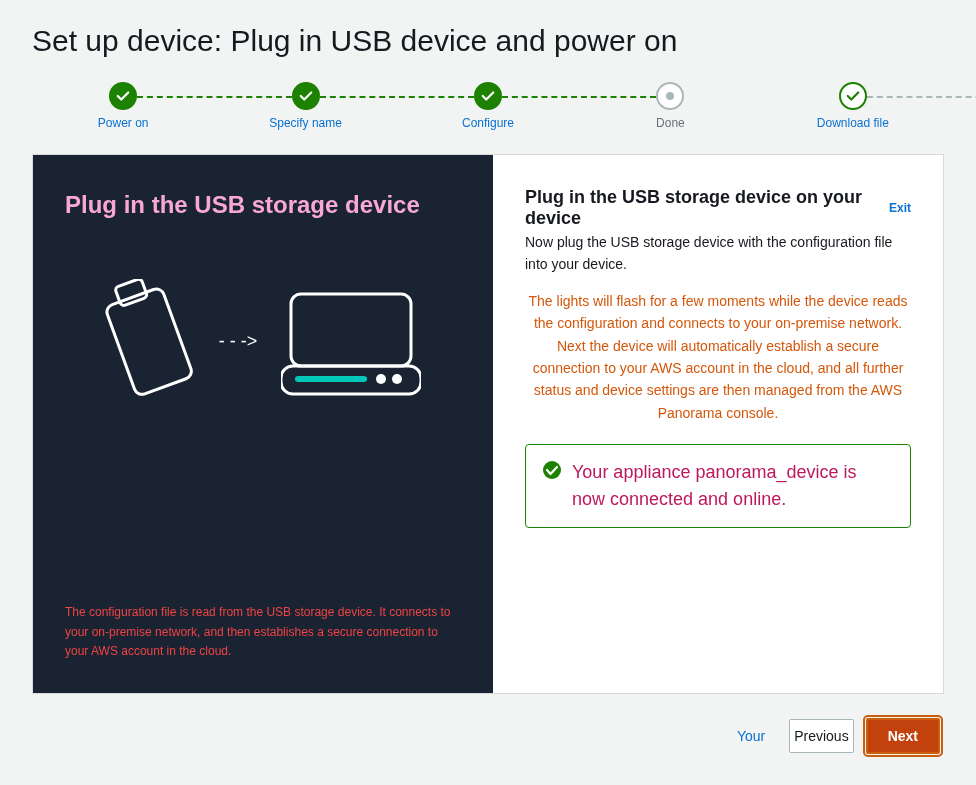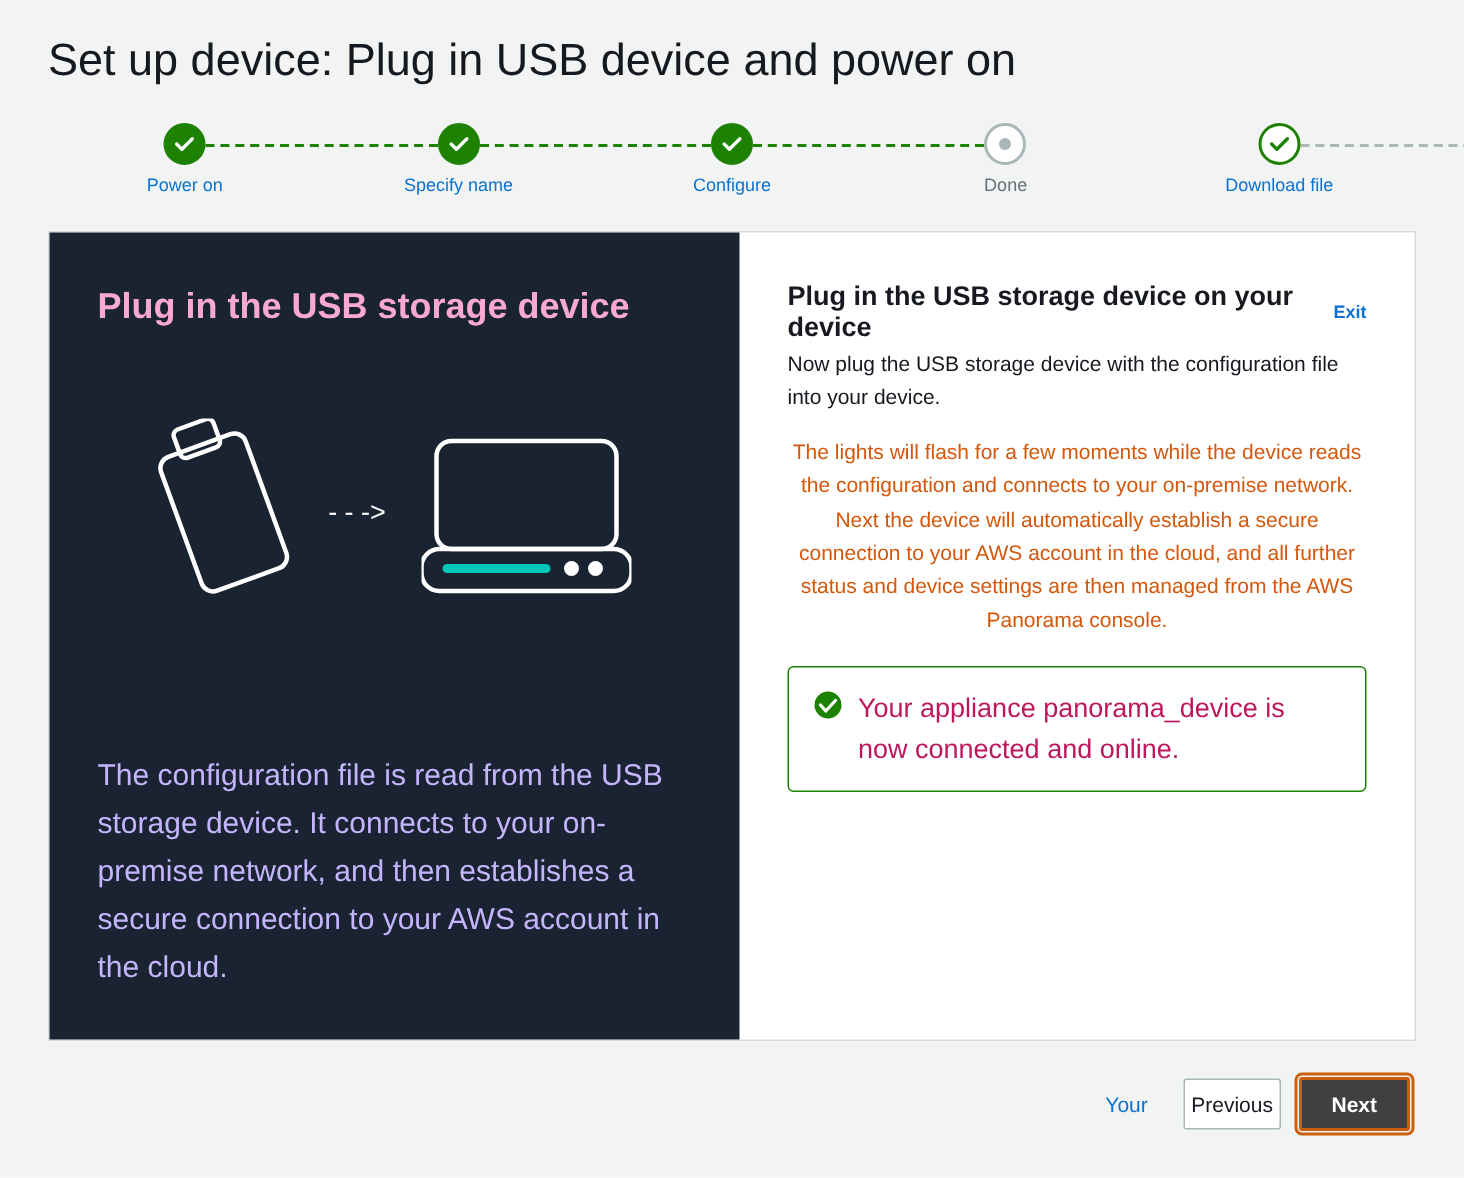--- a/index.html
+++ b/index.html
@@ -116,22 +116,22 @@
     .arrow-dashed {
       display: flex;
       align-items: center;
       gap: 4px;
       color: white;
       font-size: 18px;
       margin-top: -10px;
     }
     .left-panel-desc {
       margin-top: auto;
-      font-size: 20px;
-      color: #c4b5fd;
+      font-size: 12px;
+      color: #ef4444;
       line-height: 1.6;
       font-weight: 500;
     }
     .right-panel {
       flex: 1;
       padding: 32px 32px 24px 32px;
     }
     .right-panel-title {
       font-size: 18px;
       font-weight: 700;
@@ -200,21 +200,21 @@
     .btn-previous {
       background: white;
       border: 1px solid #aab7b8;
       color: #16191f;
       font-size: 14px;
       padding: 8px 4px;
       cursor: pointer;
       border-radius: 2px;
     }
     .btn-next {
-      background: #404040;
+      background: #c2410c;
       border: 2px solid #cc5f0d;
       color: white;
       font-size: 14px;
       font-weight: 600;
       padding: 8px 20px;
       cursor: pointer;
       border-radius: 2px;
       outline: 2px solid #cc5f0d;
       outline-offset: 1px;
     }

